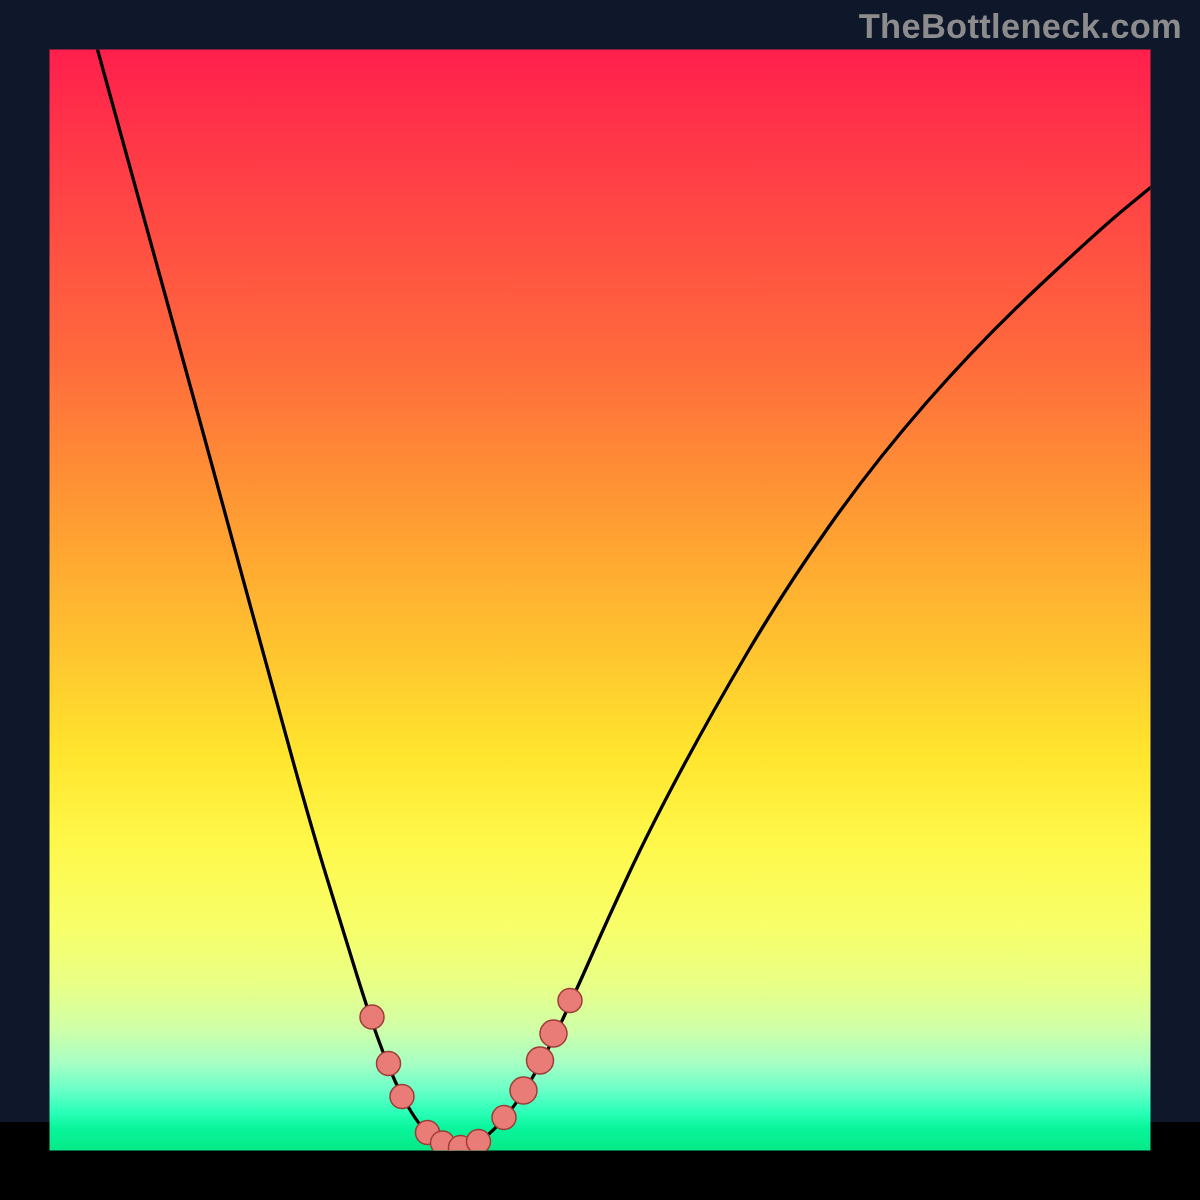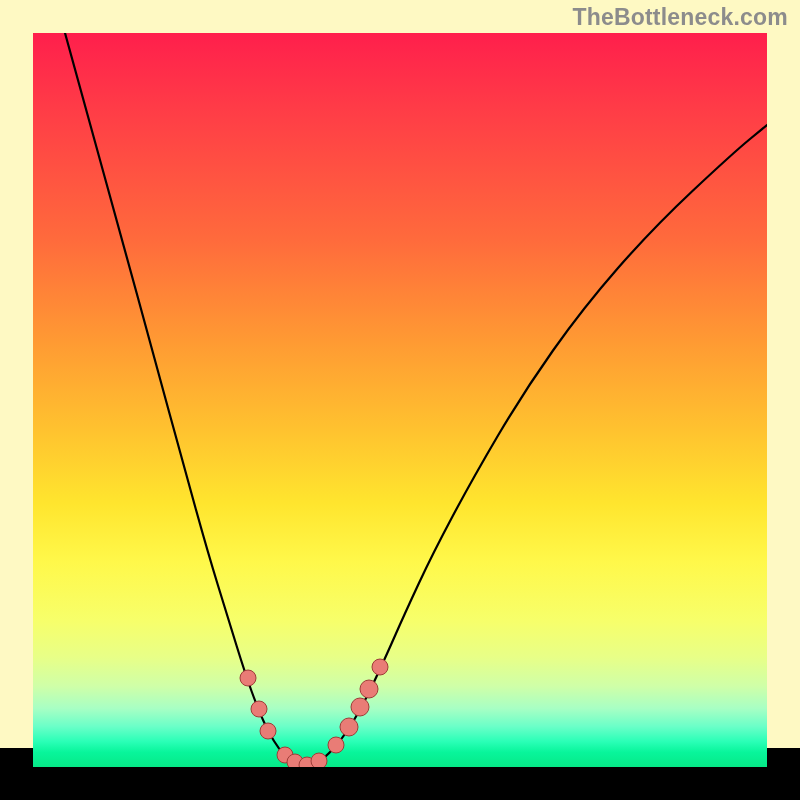--- a/index.html
+++ b/index.html
@@ -9,21 +9,21 @@
     height: 800px;
     background: #000;
     overflow: hidden;
   }
   .frame {
     position: absolute;
     left: 0;
     top: 0;
     width: 800px;
     height: 748px;
-    background: #fef9c3;
+    background: #0f172a;
   }
   .plot {
     position: absolute;
     left: 33px;
     top: 33px;
     width: 734px;
     height: 734px;
     
     background: linear-gradient(
       to bottom,

